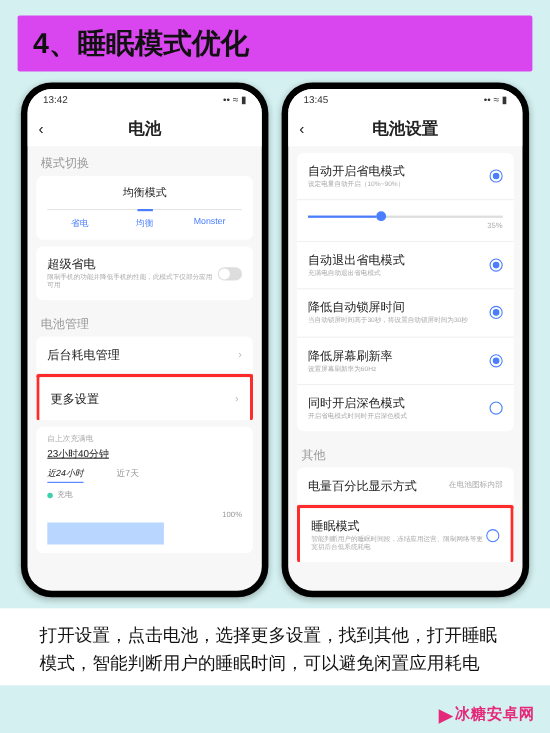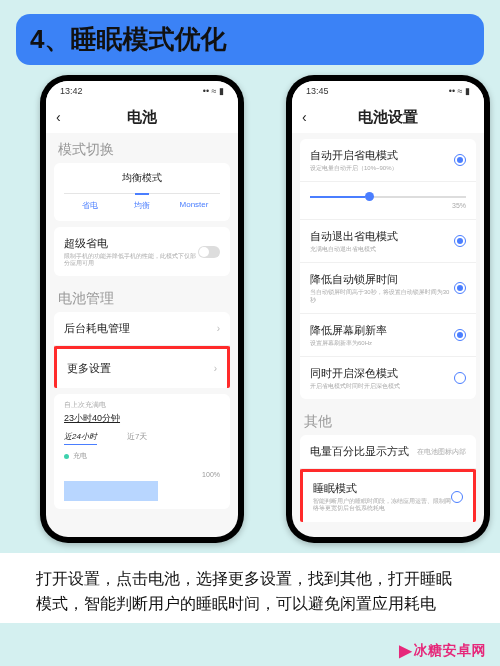--- a/index.html
+++ b/index.html
@@ -5,43 +5,42 @@
   * { box-sizing: border-box; margin: 0; padding: 0; }
   body {
     width: 500px;
     height: 666px;
     background: #d4f0f0;
     font-family: -apple-system, "Helvetica Neue", Arial, sans-serif;
     position: relative;
     overflow: hidden;
   }
   .header-banner {
-    background: #3b82f6;
+    background: #d946ef;
     margin: 14px 16px 10px 16px;
     padding: 8px 14px;
-    border-radius: 14px;
+    border-radius: 2px;
     font-size: 26px;
     font-weight: 600;
     color: #111;
   }
   .phones {
     display: flex;
     justify-content: center;
     gap: 12px;
     padding: 0 10px;
   }
   .phone {
     width: 225px;
     height: 468px;
     background: #000;
     border-radius: 28px;
     padding: 6px;
     position: relative;
     box-shadow: 0 2px 6px rgba(0,0,0,0.25);
-    margin-left: 30px;
   }
   .screen {
     width: 100%;
     height: 100%;
     background: #f7f7f7;
     border-radius: 22px;
     overflow: hidden;
     display: flex;
     flex-direction: column;
     position: relative;
@@ -69,21 +68,21 @@
     left: 10px;
     font-size: 14px;
     color: #222;
   }
   .nav-bar .title {
     font-size: 15px;
     font-weight: 600;
     color: #222;
   }
   .section-label {
-    font-size: 14px;
+    font-size: 11px;
     color: #999;
     padding: 8px 12px 4px;
   }
   .mode-card {
     background: #fff;
     margin: 0 8px 6px;
     border-radius: 6px;
     padding: 8px 10px 10px;
   }
   .mode-title {

